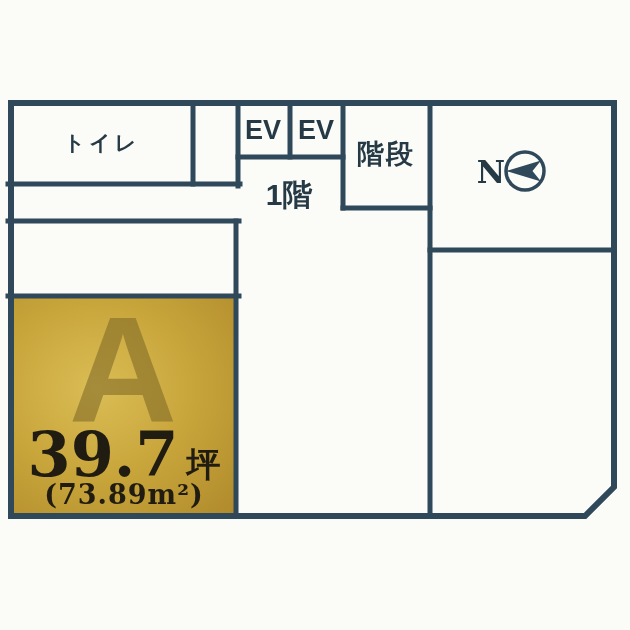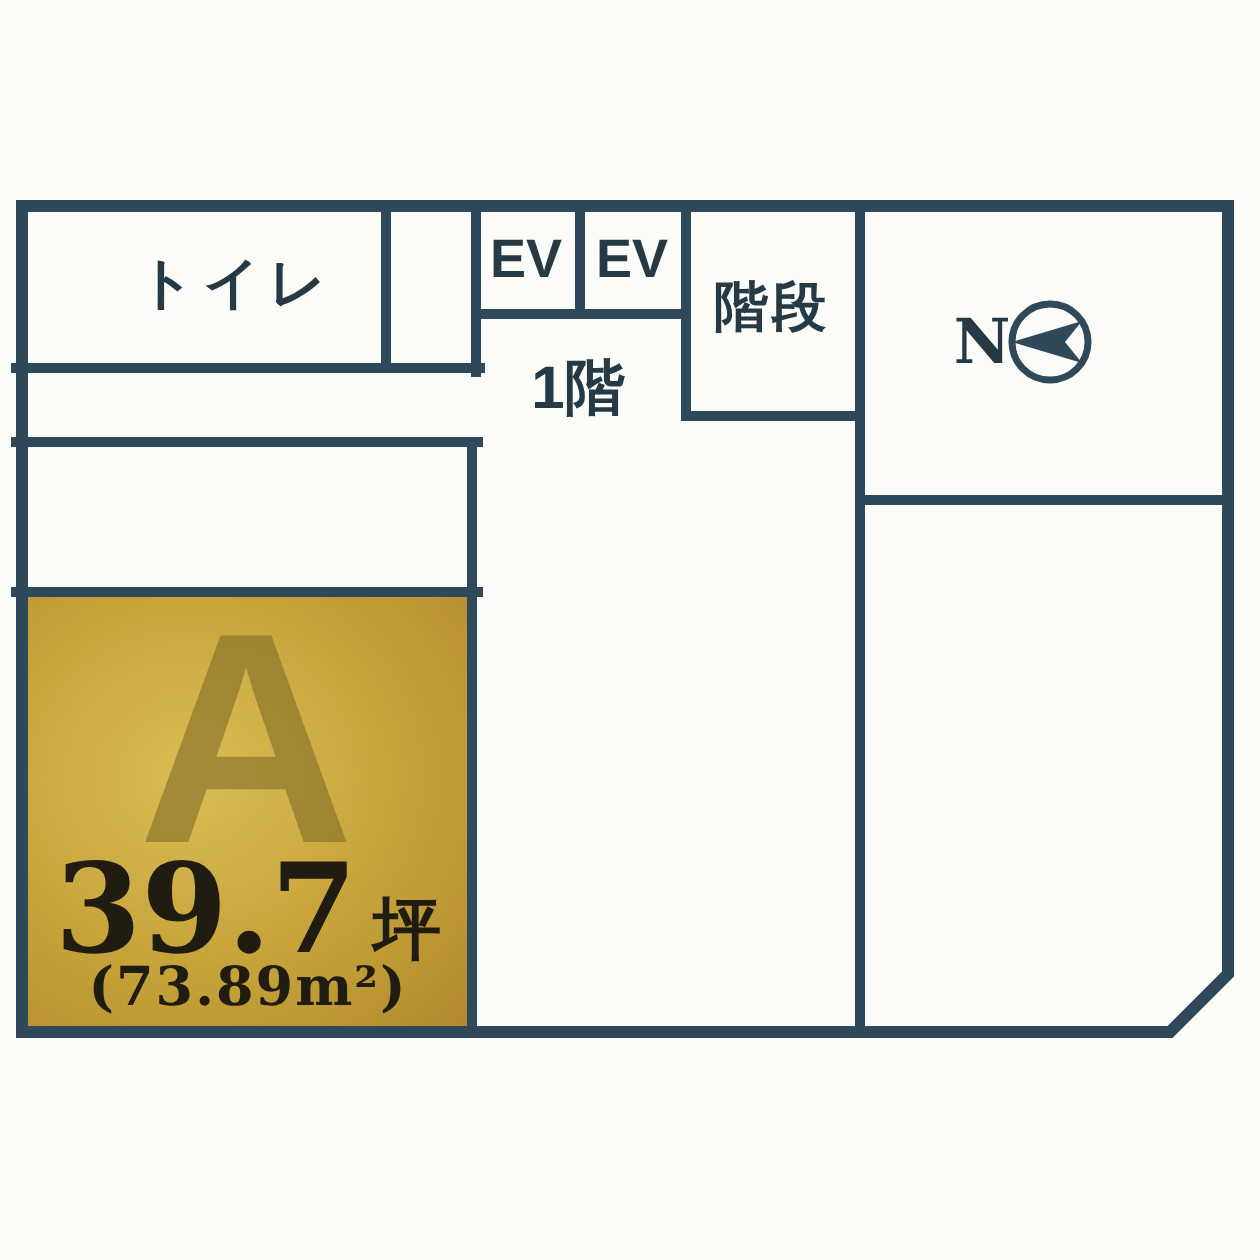--- a/index.html
+++ b/index.html
@@ -32,21 +32,21 @@
     background:
       radial-gradient(ellipse at 38% 42%, var(--unit-fill-light) 0%, var(--unit-fill-mid) 52%, var(--unit-fill-dark) 100%);
   }
   .label{
     position:absolute;z-index:3;
     transform:translate(-50%,-50%);
     white-space:nowrap;
     color:var(--text);
     line-height:1;
   }
-  .lbl-toilet{left:118px;top:142px;font-size:28px;font-weight:600;letter-spacing:4px;}
+  .lbl-toilet{left:102px;top:142px;font-size:21px;font-weight:600;letter-spacing:4px;}
   .lbl-ev1{left:263px;top:130px;font-size:27px;font-weight:700;}
   .lbl-ev2{left:316px;top:130px;font-size:27px;font-weight:700;}
   .lbl-stairs{left:386px;top:154px;font-size:27px;font-weight:700;letter-spacing:2px;}
   .lbl-floor{left:289px;top:195px;font-size:30px;font-weight:700;text-align:center;}
   .lbl-lobby{left:336px;top:470px;font-size:30px;font-weight:700;letter-spacing:2px;}
   .lbl-north{left:491px;top:172px;font-size:31px;font-weight:700;
              font-family:"DejaVu Serif","Liberation Serif",serif;}
   .compass{position:absolute;z-index:3;left:502px;top:148px;}
   .compass .ring{stroke:var(--wall);stroke-width:3.5;fill:none;}
   .compass .needle{fill:var(--wall);}

